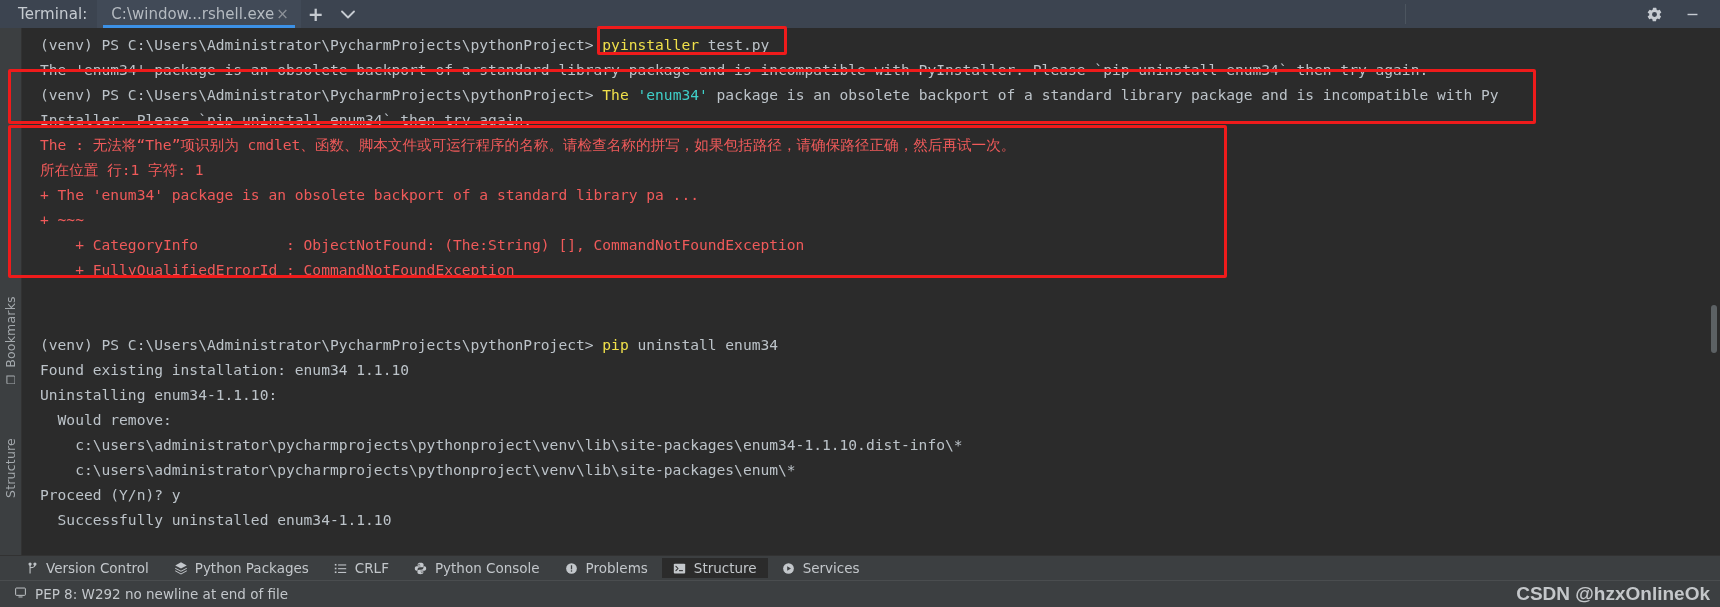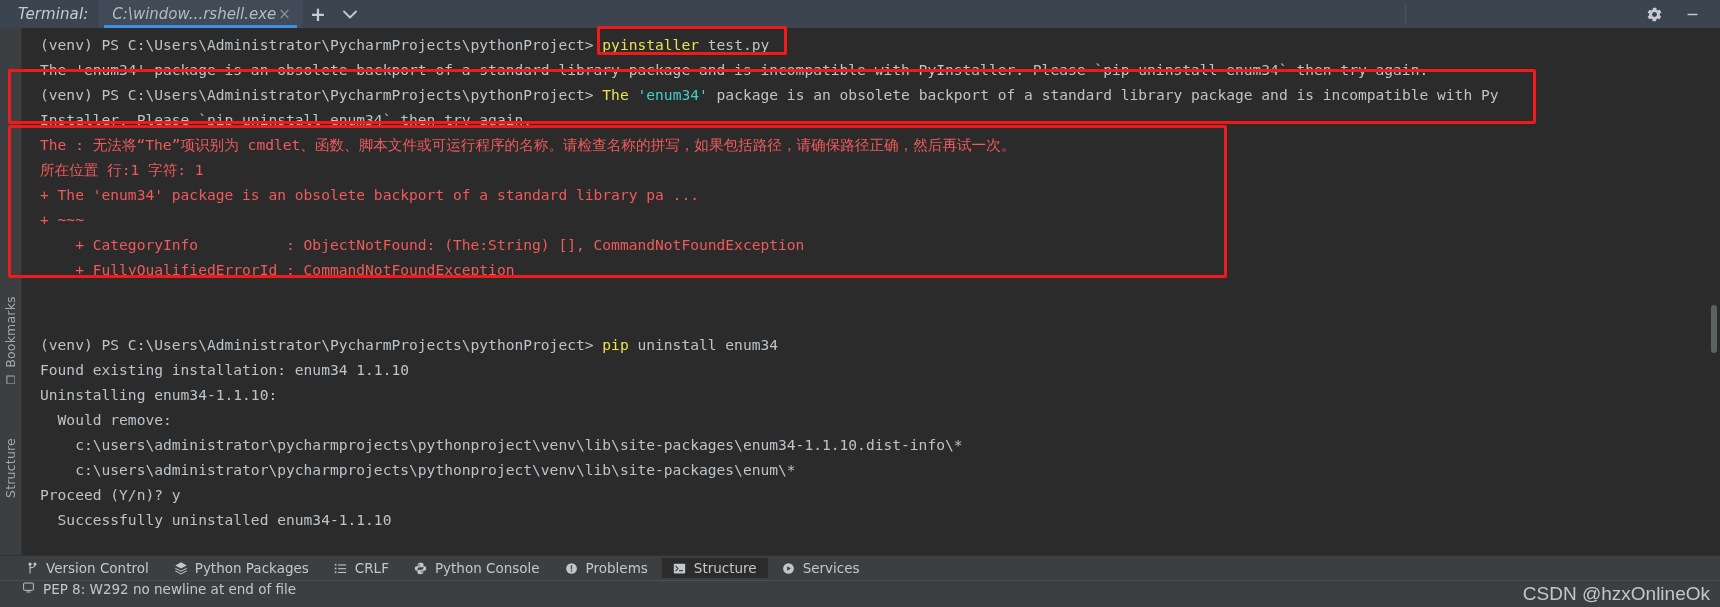--- a/index.html
+++ b/index.html
@@ -7,21 +7,21 @@
     width: 1720px; height: 607px;
     background: #2b2b2b;
     font-family: "DejaVu Sans", "Liberation Sans", sans-serif;
     overflow: hidden;
   }
   #app { position: relative; width: 1720px; height: 607px; background: #3c3f41; }
 
   
   .tabbar {
     position: absolute; left: 0; top: 0; width: 1720px; height: 28px;
-    background: #3c4450; display: flex; align-items: stretch; font-style: italic;
+    background: #3c4450; display: flex; align-items: stretch;
   }
   .tab-title {
     display: flex; align-items: center; padding: 0 10px 0 18px;
     color: #c6cbd1; font-size: 15px; letter-spacing: .1px;
   }
   .tab-item {
     position: relative; display: flex; align-items: center; gap: 0;
     padding: 0 10px 0 14px; color: #b4bac0; font-size: 15px;
     background: #414a57;
   }
@@ -94,31 +94,32 @@
     color: #c3c7cb; font-size: 13.5px; white-space: nowrap;
   }
   .tw.sel { background: #2b2b2b; }
   .tw .gl { display: inline-flex; align-items: center; justify-content: center;
     width: 14px; height: 14px; }
 
   
   .statusbar {
     position: absolute; left: 0; bottom: 0; width: 1720px; height: 27px;
     background: #3c3f41; border-top: 1px solid #4a4d4f;
-    display: flex; align-items: flex-start; padding: 0 22px;
+    display: flex; align-items: center; padding: 0 14px;
     color: #c3c7cb; font-size: 13.5px;
   }
   .sb-left { display: flex; align-items: center; gap: 8px; }
   .sb-right { margin-left: auto; display: flex; align-items: center; gap: 24px; }
   .sb-dim { color: #8e9397; }
   .watermark {
     position: absolute; right: 10px; bottom: 2px;
     color: #d7dadd; font-size: 19px; opacity: .88;
     font-family: "Liberation Sans", sans-serif;
     pointer-events: none;
+    font-weight: bold;
   }
 </style>
 </head>
 <body>
 
 <div id="app">
 
   <div class="tabbar">
     <div class="tab-title">Terminal:</div>
     <div class="tab-item active">

